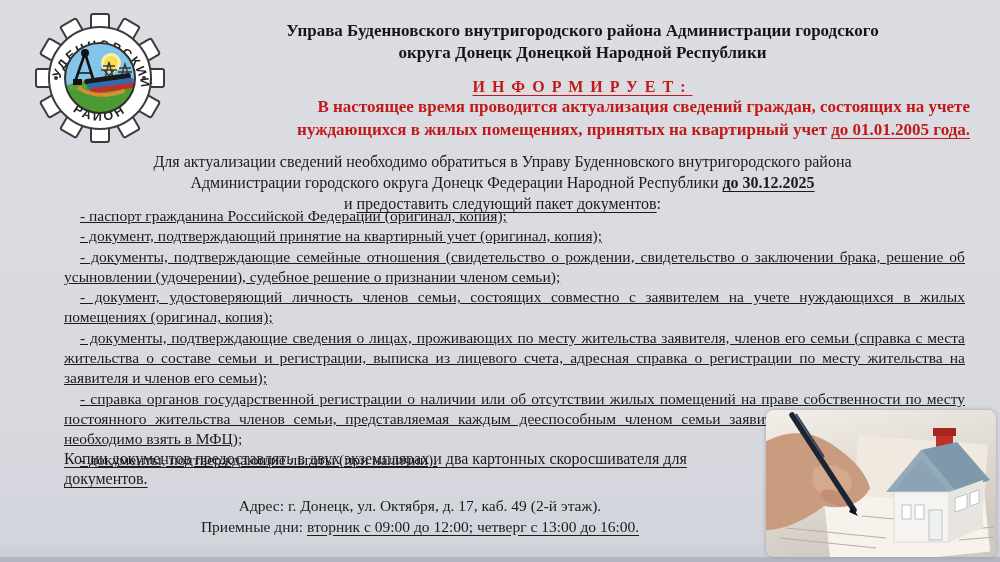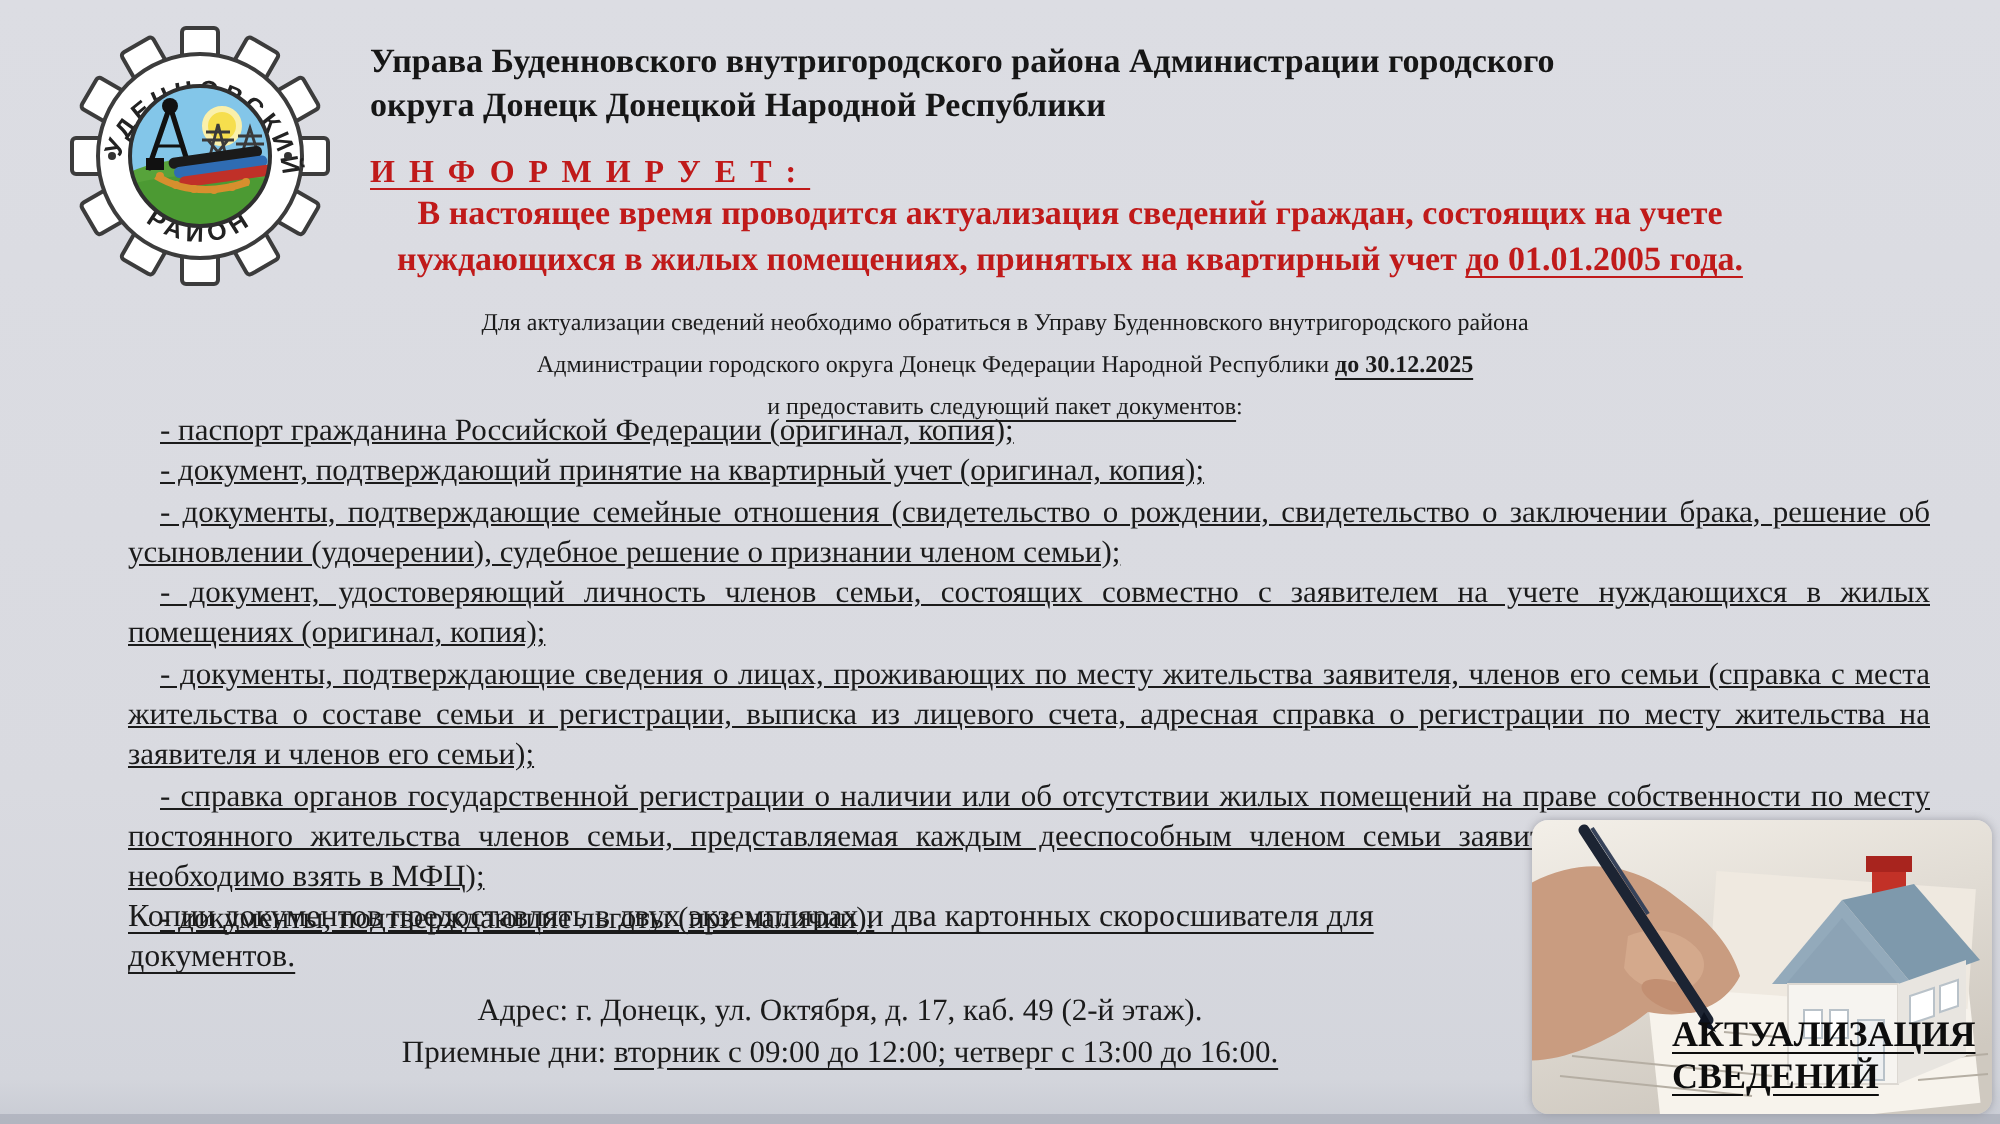--- a/index.html
+++ b/index.html
@@ -4,30 +4,30 @@
 <style>
   html,body{margin:0;padding:0;}
   body{
     width:1000px;height:562px;position:relative;overflow:hidden;
     background:linear-gradient(180deg,#dcdde3 0%,#d9dae0 70%,#d3d5dc 96%,#c8cbd3 100%);
     font-family:"Liberation Serif","DejaVu Serif",serif;
     color:#1b1b1b;
   }
   .abs{position:absolute;}
   
-  #header-block{left:185px;top:20px;width:795px;text-align:left;}
+  #header-block{left:185px;top:20px;width:795px;text-align:center;}
   .title-line{font-weight:bold;font-size:17px;line-height:22px;color:#161616;}
   #informs-line{margin-top:14px;font-weight:bold;font-size:16px;color:#c01a1a;
     letter-spacing:7px;text-decoration:underline;text-underline-offset:3px;}
-  #alert-block{left:100px;top:95px;width:870px;text-align:center;
+  #alert-block{left:100px;top:95px;width:870px;text-align:right;
     color:#c01a1a;font-weight:bold;font-size:17px;line-height:23px;}
   .u{text-decoration:underline;text-underline-offset:3px;}
   
   #intro-block{left:30px;top:151px;width:945px;text-align:center;
-    font-size:12px;line-height:21px;}
+    font-size:16px;line-height:21px;}
   .bold{font-weight:bold;}
   
   #documents-list{left:64px;top:206px;width:901px;font-size:15.5px;
     line-height:20.3px;text-align:justify;}
   .doc-item{text-indent:16px;text-decoration:underline;}
   
   #note-block{left:64px;top:449px;width:662px;font-size:16px;line-height:20px;
     text-decoration:underline;text-underline-offset:3px;}
   
   #contact-block{left:70px;top:496px;width:700px;text-align:center;
@@ -219,19 +219,15 @@
 
     <g>
       <path d="M -5,34 C 25,16 52,22 74,40 C 90,52 100,64 104,78 C 96,94 78,100 58,96 C 38,112 12,122 -5,120 Z" fill="#c99c80"></path>
       <path d="M 48,58 C 62,52 76,56 84,66 C 88,72 86,80 78,84 C 66,88 52,84 46,74 Z" fill="#d4a98c"></path>
       <ellipse cx="70" cy="88" rx="16" ry="7" fill="#c28f72" transform="rotate(20 70 88)"></ellipse>
       <line x1="26" y1="5" x2="88" y2="100" stroke="#1c2433" stroke-width="5.5" stroke-linecap="round"></line>
       <line x1="30" y1="4" x2="58" y2="47" stroke="#37435a" stroke-width="2"></line>
       <polygon points="86,96 92,106 83,102" fill="#0d1320"></polygon>
     </g>
   </svg>
-  <div id="photo-caption">
-    <div class="cap">АКТУАЛИЗАЦИЯ</div>
-    <div class="cap">СВЕДЕНИЙ</div>
-  </div>
 </div>
 
 <div class="abs" id="bottom-strip"></div>
 
 </body></html>

